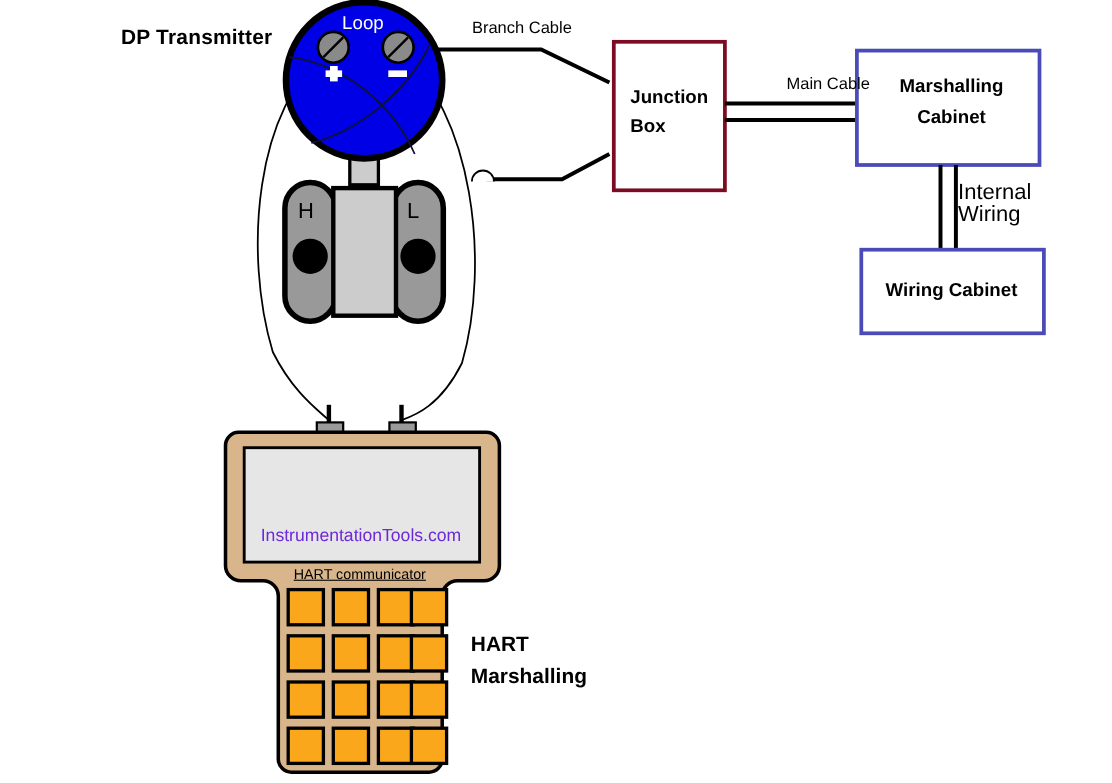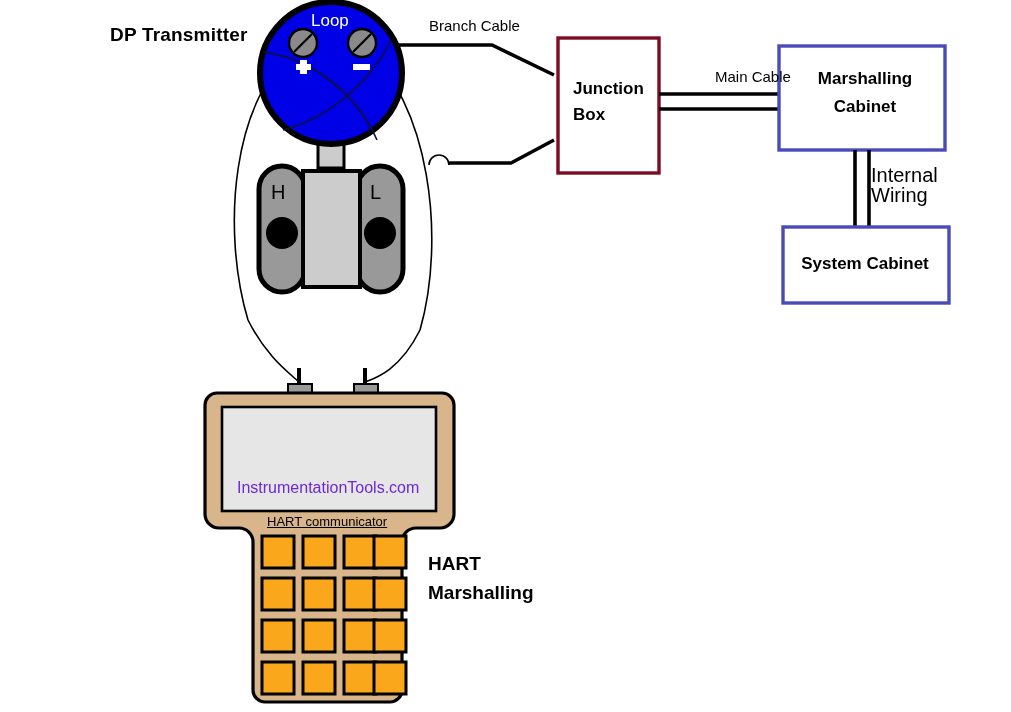--- a/index.html
+++ b/index.html
@@ -20,21 +20,21 @@
   #branch-cable-label{left:429px;top:17px;font-size:15px;}
   #main-cable-label{left:675px;top:68px;font-size:15px;margin-left:40px;}
   #internal-wiring-label{left:871px;top:165px;font-size:20px;line-height:20px;}
   #junction-box-label{left:573px;top:76px;font-size:17px;font-weight:bold;text-align:left;width:74px;line-height:26px;}
   #marshalling-cabinet-label{left:790px;top:65px;font-size:17px;font-weight:bold;text-align:center;width:150px;line-height:28px;}
   #system-cabinet-label{left:790px;top:254px;font-size:17px;font-weight:bold;text-align:center;width:150px;}
   #h-port-label{left:271px;top:181px;font-size:20px;}
   #l-port-label{left:370px;top:181px;font-size:20px;}
   #watermark-label{left:237px;top:479px;font-size:16px;color:#6d28d9;}
   #hart-communicator-small-label{left:267px;top:514px;font-size:13px;color:#000;text-decoration:underline;}
-  #hart-communicator-label{left:428px;top:549px;font-size:19px;font-weight:bold;line-height:29px;}
+  #hart-communicator-label{left:428px;top:572px;font-size:19px;font-weight:bold;line-height:29px;}
 </style>
 </head>
 <body>
 
 <div id="diagram-root">
 
   <svg class="canvas" viewBox="0 0 1011 712" xmlns="http://www.w3.org/2000/svg">
 
     <g fill="none" stroke="#000000" stroke-width="1.6">
       <path d="M 299,47 C 232,95 221,230 248,320 C 266,356 288,372 299,382"></path>
@@ -175,21 +175,21 @@
   <div class="lbl" id="junction-box-label">
     <div>Junction</div>
     <div>Box</div>
   </div>
 
   <div class="lbl" id="marshalling-cabinet-label">
     <div>Marshalling</div>
     <div>Cabinet</div>
   </div>
 
-  <div class="lbl" id="system-cabinet-label">System Cabinet</div>
+  <div class="lbl" id="system-cabinet-label">Wiring Cabinet</div>
 
   <div class="lbl" id="h-port-label">H</div>
 
   <div class="lbl" id="l-port-label">L</div>
 
   <div class="lbl" id="watermark-label">InstrumentationTools.com</div>
 
   <div class="lbl" id="hart-communicator-small-label">HART communicator</div>
 
   <div class="lbl" id="hart-communicator-label">

